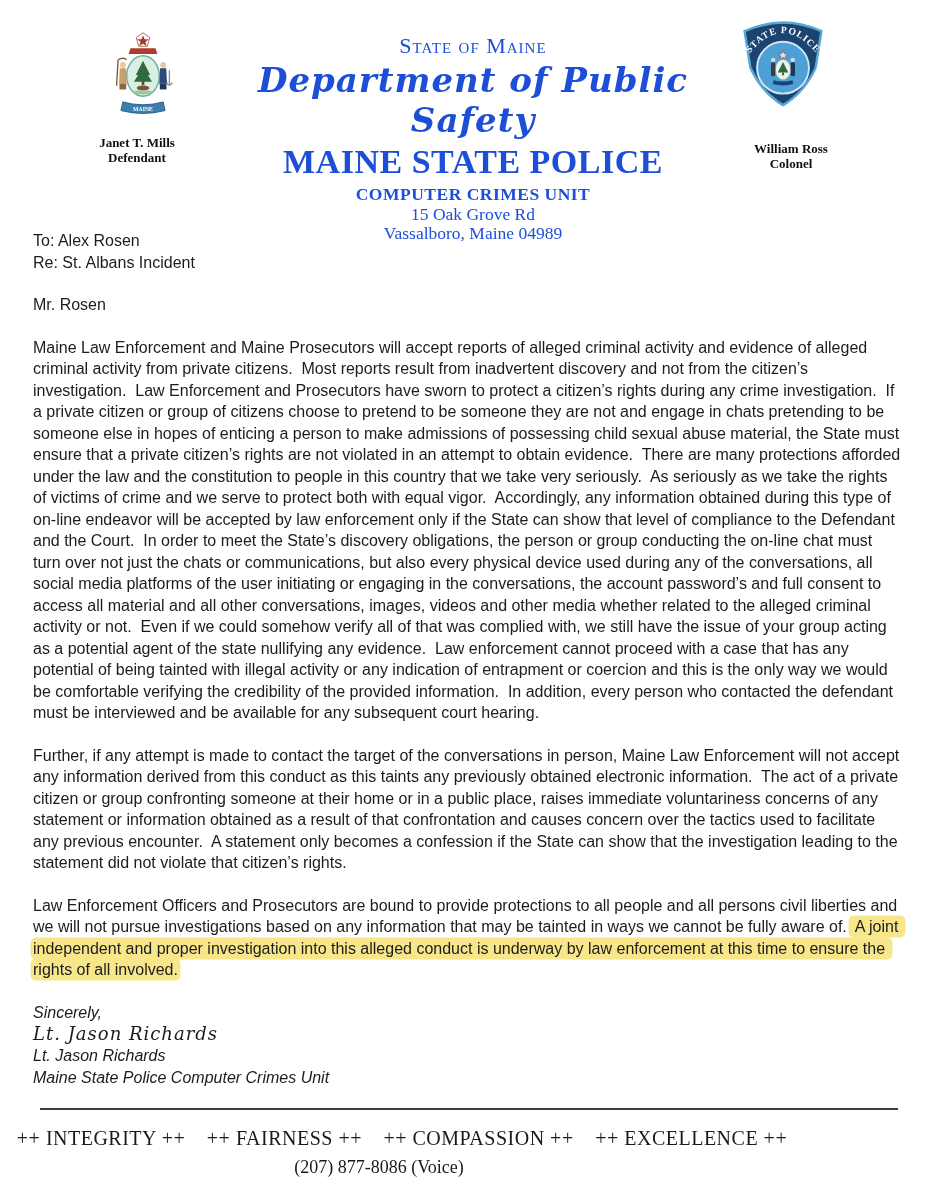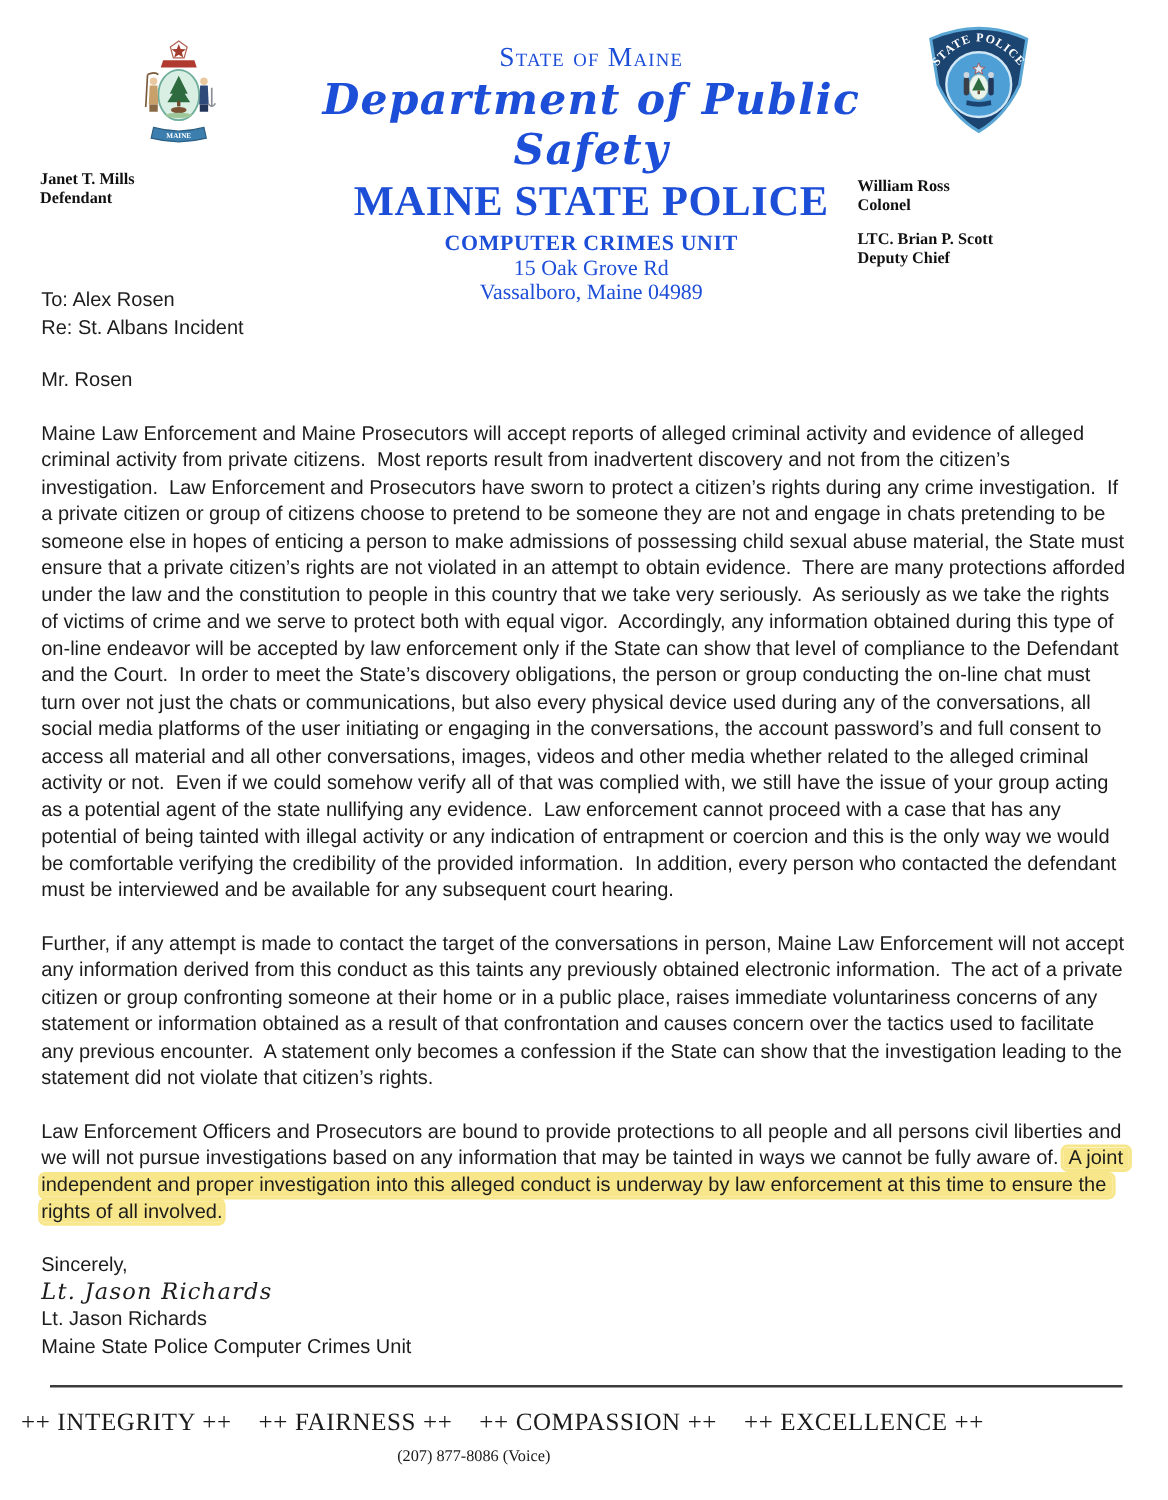--- a/index.html
+++ b/index.html
@@ -39,35 +39,35 @@
     font-weight: bold; font-size: 34px; letter-spacing: 0.5px;
     margin-top: 3px;
   }
   .unit-line, .addr-line {
     font-family: "Liberation Serif", serif;
     font-size: 17.5px; line-height: 19.5px;
   }
   .unit-line { margin-top: 4px; letter-spacing: 0.5px; font-weight: bold; }
 
   .officials {
-    position: absolute; width: 210px; text-align: left;
+    position: absolute; width: 210px; text-align: center;
     font-family: "Liberation Serif", serif; font-weight: bold;
     font-size: 13px; line-height: 15px; color: #111;
   }
   .officials-left  { left: 32px;  top: 135px; }
   .officials-right { left: 686px; top: 141px; }
   .official-block { margin-bottom: 12px; }
 
   
   .letter-body {
     position: absolute; left: 33px; top: 230px; width: 868px;
     font-size: 16px; line-height: 21.5px; color: #1c1c1c;
   }
   .letter-body p { white-space: pre-wrap; margin: 0 0 21px 0; }
-  .sig-block p { margin: 0; white-space: pre-wrap; }
+  .sig-block p { margin: 0; white-space: pre-wrap; font-style: italic; }
   .sig-script {
     font-family: "DejaVu Serif", cursive;
     font-style: italic; font-size: 18px; letter-spacing: 1px;
     line-height: 22px;
   }
   .hl {
     background: #f8e68a;
     box-shadow: 0 0 0 2.5px #f8e68a;
     border-radius: 3px;
     -webkit-box-decoration-break: clone;
@@ -81,21 +81,21 @@
   }
   .motto {
     position: absolute; left: 0; top: 1127px; width: 804px;
     text-align: center; font-family: "Liberation Serif", serif;
     font-size: 20px; color: #1a1a1a; letter-spacing: 0.5px;
   }
   .motto span { margin: 0 8px; white-space: nowrap; }
   .phone {
     position: absolute; left: 0; top: 1157px; width: 758px;
     text-align: center; font-family: "Liberation Serif", serif;
-    font-size: 13px; color: #1a1a1a;
+    font-size: 18px; color: #1a1a1a;
   }
 </style>
 </head>
 <body>
 
 <div class="page">
 
   <svg class="seal-left" viewBox="0 0 100 100" xmlns="http://www.w3.org/2000/svg">
 
     <polygon points="50,5 57,10 54.5,19 45.5,19 43,10" fill="#ffffff" stroke="#b06050" stroke-width="1"></polygon>
@@ -159,24 +159,20 @@
       <div>Janet T. Mills</div>
       <div>Defendant</div>
     </div>
   </div>
 
   <div class="officials officials-right">
     <div class="official-block">
       <div>William Ross</div>
       <div>Colonel</div>
     </div>
-    <div class="official-block">
-      <div>LTC. Brian P. Scott</div>
-      <div>Deputy Chief</div>
-    </div>
   </div>
 
   <div class="letter-body">
     <p><span>To: Alex Rosen</span><br><span>Re: St. Albans Incident</span></p>
 
     <p>Mr. Rosen</p>
 
     <p>Maine Law Enforcement and Maine Prosecutors will accept reports of alleged criminal activity and evidence of alleged criminal activity from private citizens.  Most reports result from inadvertent discovery and not from the citizen’s investigation.  Law Enforcement and Prosecutors have sworn to protect a citizen’s rights during any crime investigation.  If a private citizen or group of citizens choose to pretend to be someone they are not and engage in chats pretending to be someone else in hopes of enticing a person to make admissions of possessing child sexual abuse material, the State must ensure that a private citizen’s rights are not violated in an attempt to obtain evidence.  There are many protections afforded under the law and the constitution to people in this country that we take very seriously.  As seriously as we take the rights of victims of crime and we serve to protect both with equal vigor.  Accordingly, any information obtained during this type of on-line endeavor will be accepted by law enforcement only if the State can show that level of compliance to the Defendant and the Court.  In order to meet the State’s discovery obligations, the person or group conducting the on-line chat must turn over not just the chats or communications, but also every physical device used during any of the conversations, all social media platforms of the user initiating or engaging in the conversations, the account password’s and full consent to access all material and all other conversations, images, videos and other media whether related to the alleged criminal activity or not.  Even if we could somehow verify all of that was complied with, we still have the issue of your group acting as a potential agent of the state nullifying any evidence.  Law enforcement cannot proceed with a case that has any potential of being tainted with illegal activity or any indication of entrapment or coercion and this is the only way we would be comfortable verifying the credibility of the provided information.  In addition, every person who contacted the defendant must be interviewed and be available for any subsequent court hearing.</p>
 
     <p>Further, if any attempt is made to contact the target of the conversations in person, Maine Law Enforcement will not accept any information derived from this conduct as this taints any previously obtained electronic information.  The act of a private citizen or group confronting someone at their home or in a public place, raises immediate voluntariness concerns of any statement or information obtained as a result of that confrontation and causes concern over the tactics used to facilitate any previous encounter.  A statement only becomes a confession if the State can show that the investigation leading to the statement did not violate that citizen’s rights.</p>

